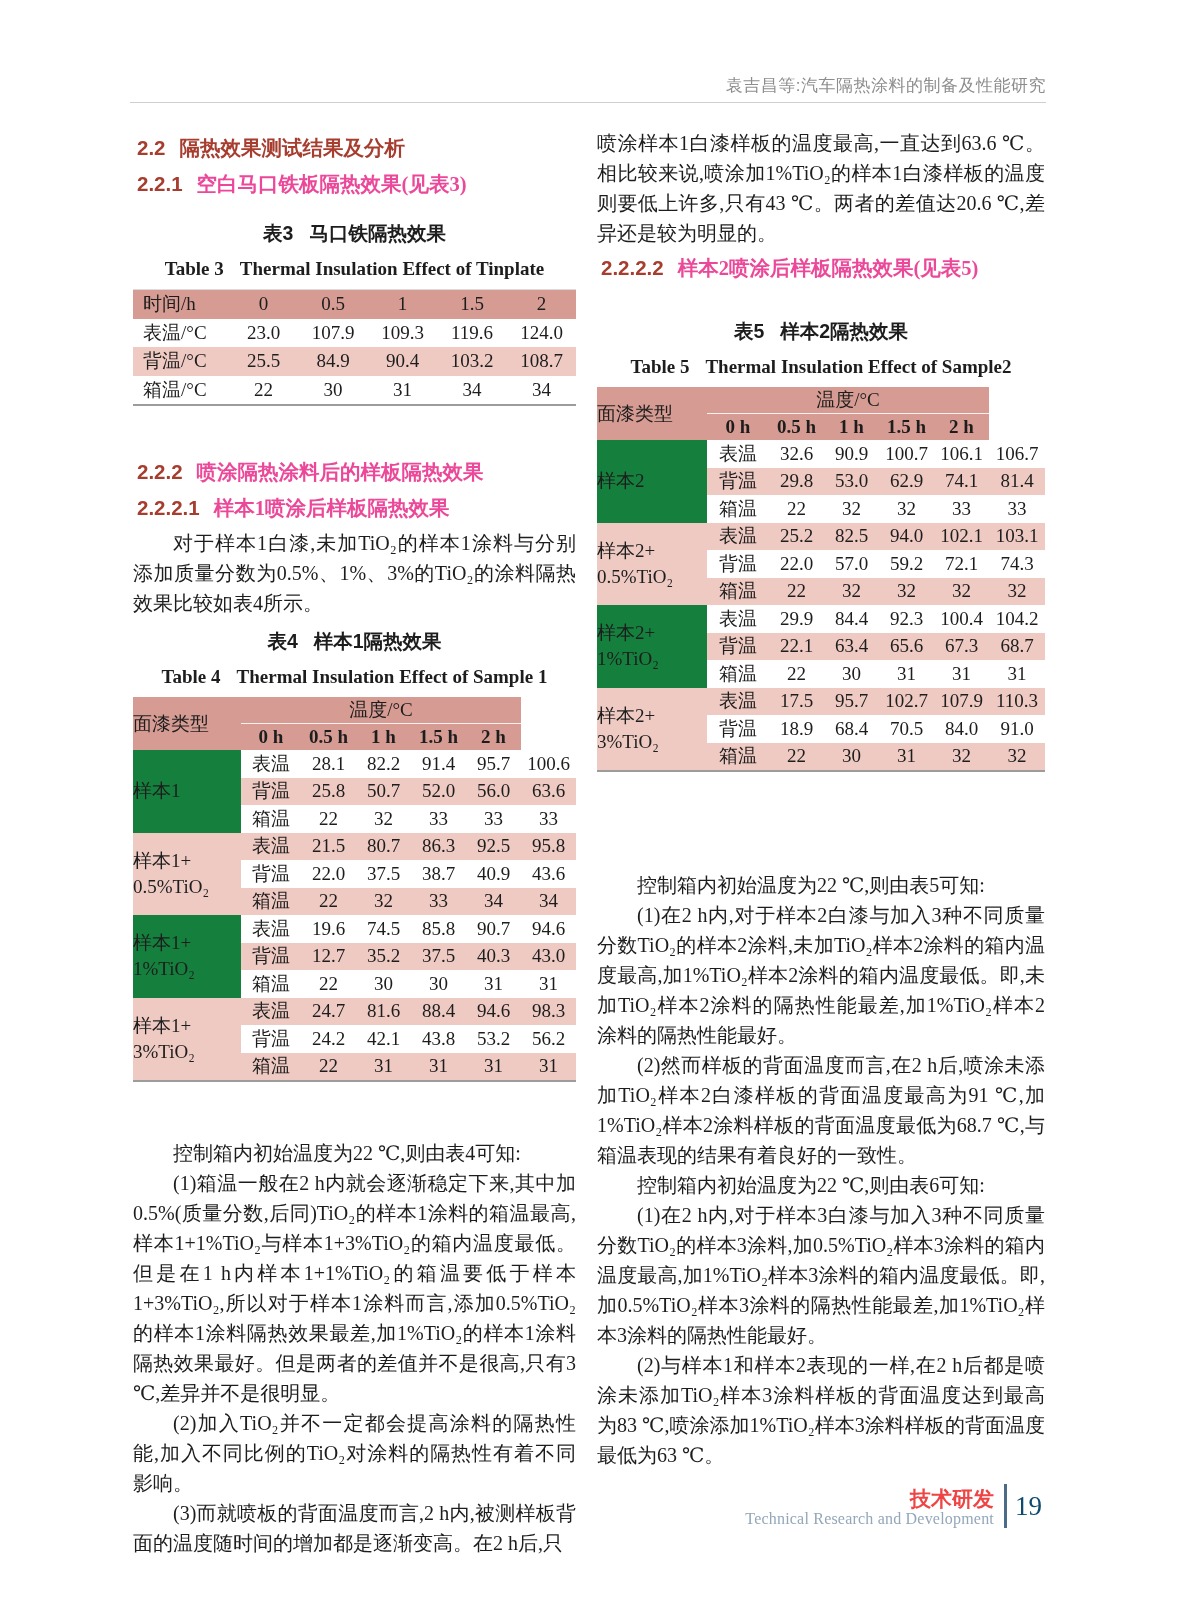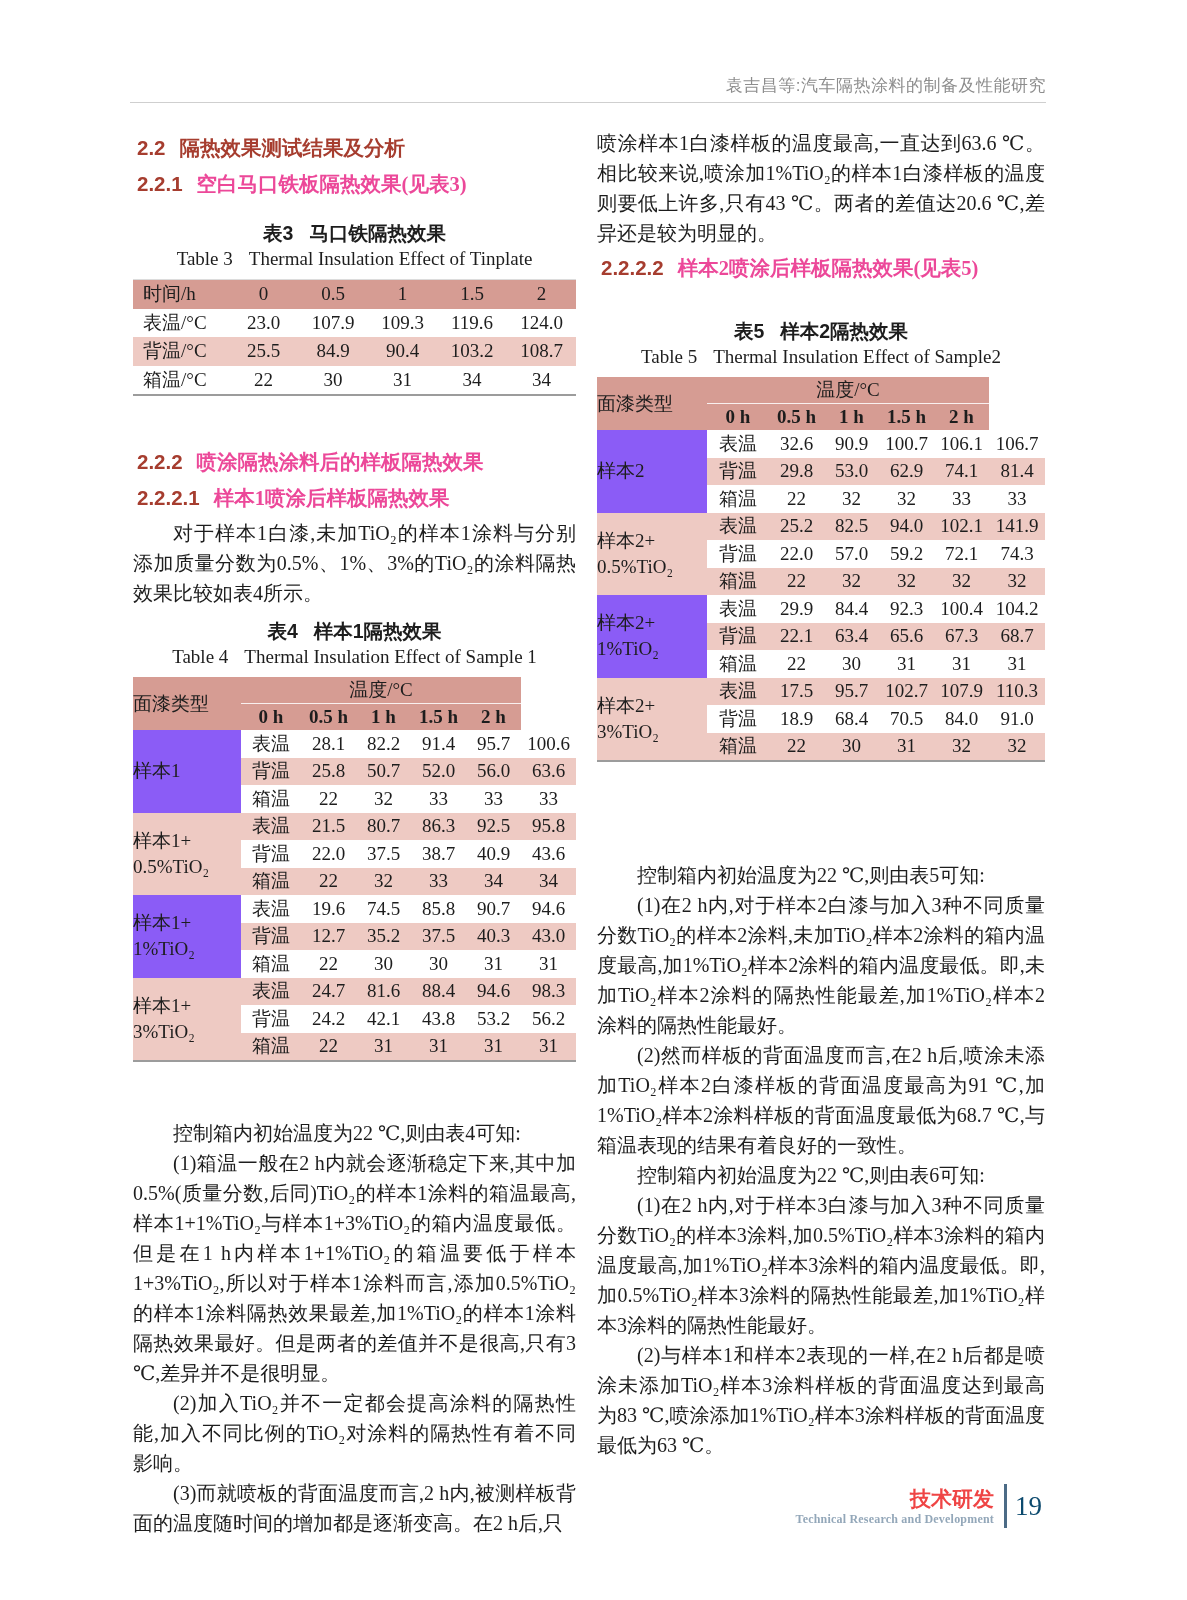--- a/index.html
+++ b/index.html
@@ -25,49 +25,49 @@
   .sec{font-size:20.5px;line-height:32px;margin:4px;white-space:nowrap;}
   .sec .num{color:#a63d2f;font-family:"Liberation Sans","DejaVu Sans",sans-serif;
             font-weight:bold;margin-right:14px;}
   .sec .ttl{color:#ec4899;}
   .sec1 .ttl{color:#a63d2f;font-family:"Liberation Sans","DejaVu Sans",sans-serif;font-weight:bold;}
 
   
   .tblock{text-align:center;}
   .tt-zh{font-family:"Liberation Sans","DejaVu Sans",sans-serif;font-weight:bold;
          font-size:19.5px;line-height:26px;margin:0;}
-  .tt-en{font-weight:normal;font-size:19px;line-height:25px;margin:0 0 8px 0;}
+  .tt-en{font-weight:bold;font-size:19px;line-height:25px;margin:10px 0 8px 0;}
   .tt-zh .tno,.tt-en .tno{margin-right:16px;}
 
   
   table.t3,table.t45{width:100%;border-collapse:collapse;table-layout:fixed;
         font-size:19px;border-bottom:2px solid #9c9c9c;}
   table.t3{border-top:1px solid #dcdcdc;}
   .t3 td{height:28.5px;text-align:center;padding:0;}
   .t45 td{height:27.5px;text-align:center;padding:0;}
   td.head{background:#d69c93;}
   td.stripe{background:#eecac3;}
-  td.wbg{background:#8b5cf6;}
+  td.wbg{background:#15803d;}
   td.pbg{background:#eecac3;}
   .t3 td.lab{text-align:left;padding-left:10px;}
   .t45 td.glab{text-align:left;padding-left:0;line-height:26px;vertical-align:middle;}
   .t45 td.temphdr{border-bottom:1px solid rgba(255,255,255,.85);height:26px;}
   .t45 td.th-time{height:26px;font-weight:bold;}
 
   
   .sp16{height:16px;}.sp10{height:10px;}.sp46{height:46px;}
   .sp56{height:56px;}.sp30{height:30px;}.sp98{height:98px;}
 
   
   .footer{position:absolute;top:1484px;left:130px;width:912px;
           display:flex;justify-content:flex-end;align-items:center;}
   .f-text{text-align:right;margin-right:10px;}
   .f-zh{font-family:"Liberation Sans","DejaVu Sans",sans-serif;font-weight:bold;
         font-size:21px;line-height:25px;color:#ef4444;}
-  .f-en{font-size:12px;font-weight:bold;color:#93a7b9;letter-spacing:.2px;line-height:16px;}
+  .f-en{font-size:16px;font-weight:normal;color:#93a7b9;letter-spacing:.2px;line-height:16px;}
   .f-bar{width:3px;height:44px;background:#4c6b86;margin-right:8px;}
   .f-page{font-size:27px;color:#0c4a6e;}
 </style>
 </head>
 <body>
 
 <div class="page">
 
   <div class="pg-header">袁吉昌等:汽车隔热涂料的制备及性能研究</div>
   <div class="pg-rule"></div>
@@ -353,21 +353,21 @@
                 <td class="">33</td>
                 <td class="">33</td>
               </tr>
               <tr>
                 <td rowspan="3" class="glab pbg">样本2+<br>0.5%TiO₂</td>
                 <td class="stripe typ">表温</td>
                 <td class="stripe ">25.2</td>
                 <td class="stripe ">82.5</td>
                 <td class="stripe ">94.0</td>
                 <td class="stripe ">102.1</td>
-                <td class="stripe ">141.9</td>
+                <td class="stripe ">103.1</td>
               </tr>
               <tr>
                 <td class="typ">背温</td>
                 <td class="">22.0</td>
                 <td class="">57.0</td>
                 <td class="">59.2</td>
                 <td class="">72.1</td>
                 <td class="">74.3</td>
               </tr>
               <tr>

